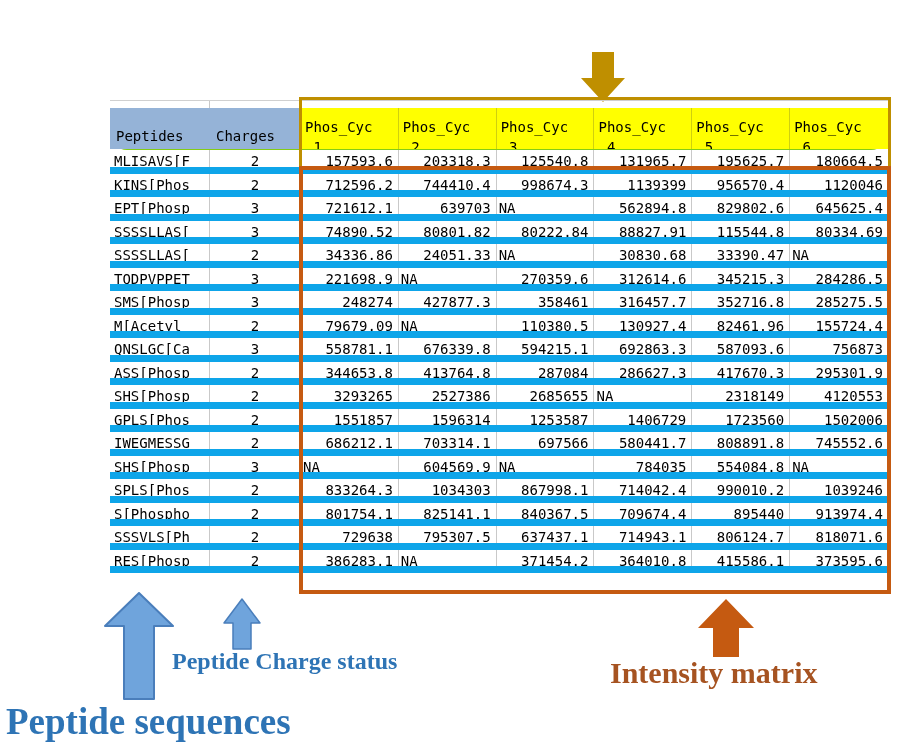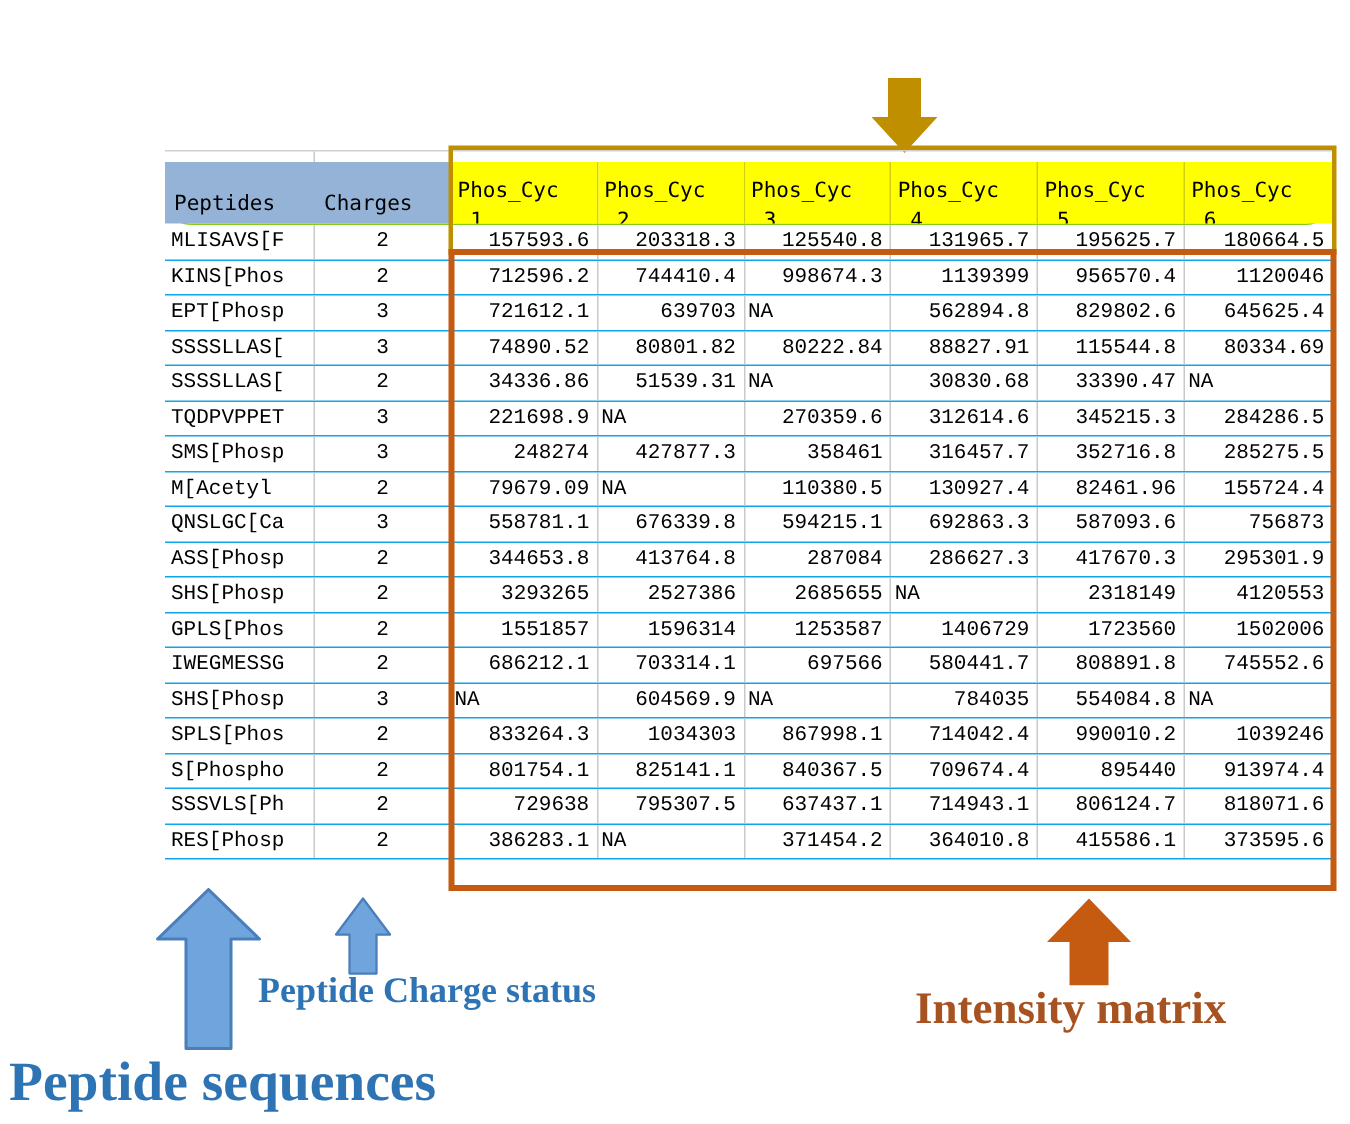--- a/index.html
+++ b/index.html
@@ -24,21 +24,21 @@
   .hdr-row { display: flex; margin-left: 7px; height: 42px; border-bottom: 1px solid #84cc16; border-radius: 17px; }
   .cell { flex: 0 0 auto; overflow: hidden; white-space: nowrap; }
   .c-pept { width: 100px; }
   .c-chrg { width: 91px; }
   .c-val  { width: 97.83px; }
   .hdr-blue { background: #95B3D7; line-height: 57px; padding-left: 6px; }
   .hdr-yellow { background: #FFFF00; padding: 9px 0 0 4px; line-height: 20px; border-right: 1px solid rgba(120,120,40,0.35); }
   .hdr-yellow:last-child { border-right: none; }
   .hdr-num { display: inline-block; width: 58px; border-bottom: 1px solid #8f8f50; }
   .yellow-headers { display: flex; }
-  .drow { display: flex; margin-left: 7px; height: 23.5px; line-height: 23px; border-bottom: 1px solid #0ea5e9; background: transparent; font-family: Liberation Mono, monospace; }
+  .drow { display: flex; margin-left: 7px; height: 23.5px; line-height: 23px; border-bottom: 7px solid #0ea5e9; background: transparent; }
   .drow .cell { border-right: 1px solid #c9c9c9; }
   .drow .cell:last-child { border-right: none; }
   .d-pept { padding-left: 4px; text-align: left; }
   .d-chrg { text-align: center; }
   .d-num  { text-align: right; padding-right: 5px; }
   .d-na   { text-align: left; padding-left: 2px; }
 
   
   .box { position: absolute; z-index: 5; pointer-events: none; }
   .box-yellow { left: 299px; top: 97px;  width: 592px; height: 73px;  border: 3px solid #BF8F00; }
@@ -126,21 +126,21 @@
           <div class="cell c-val d-num">80801.82</div>
           <div class="cell c-val d-num">80222.84</div>
           <div class="cell c-val d-num">88827.91</div>
           <div class="cell c-val d-num">115544.8</div>
           <div class="cell c-val d-num">80334.69</div>
         </div>
         <div class="drow">
           <div class="cell c-pept d-pept">SSSSLLAS[</div>
           <div class="cell c-chrg d-chrg">2</div>
           <div class="cell c-val d-num">34336.86</div>
-          <div class="cell c-val d-num">51539.31</div>
+          <div class="cell c-val d-num">24051.33</div>
           <div class="cell c-val d-na">NA</div>
           <div class="cell c-val d-num">30830.68</div>
           <div class="cell c-val d-num">33390.47</div>
           <div class="cell c-val d-na">NA</div>
         </div>
         <div class="drow">
           <div class="cell c-pept d-pept">TQDPVPPET</div>
           <div class="cell c-chrg d-chrg">3</div>
           <div class="cell c-val d-num">221698.9</div>
           <div class="cell c-val d-na">NA</div>

